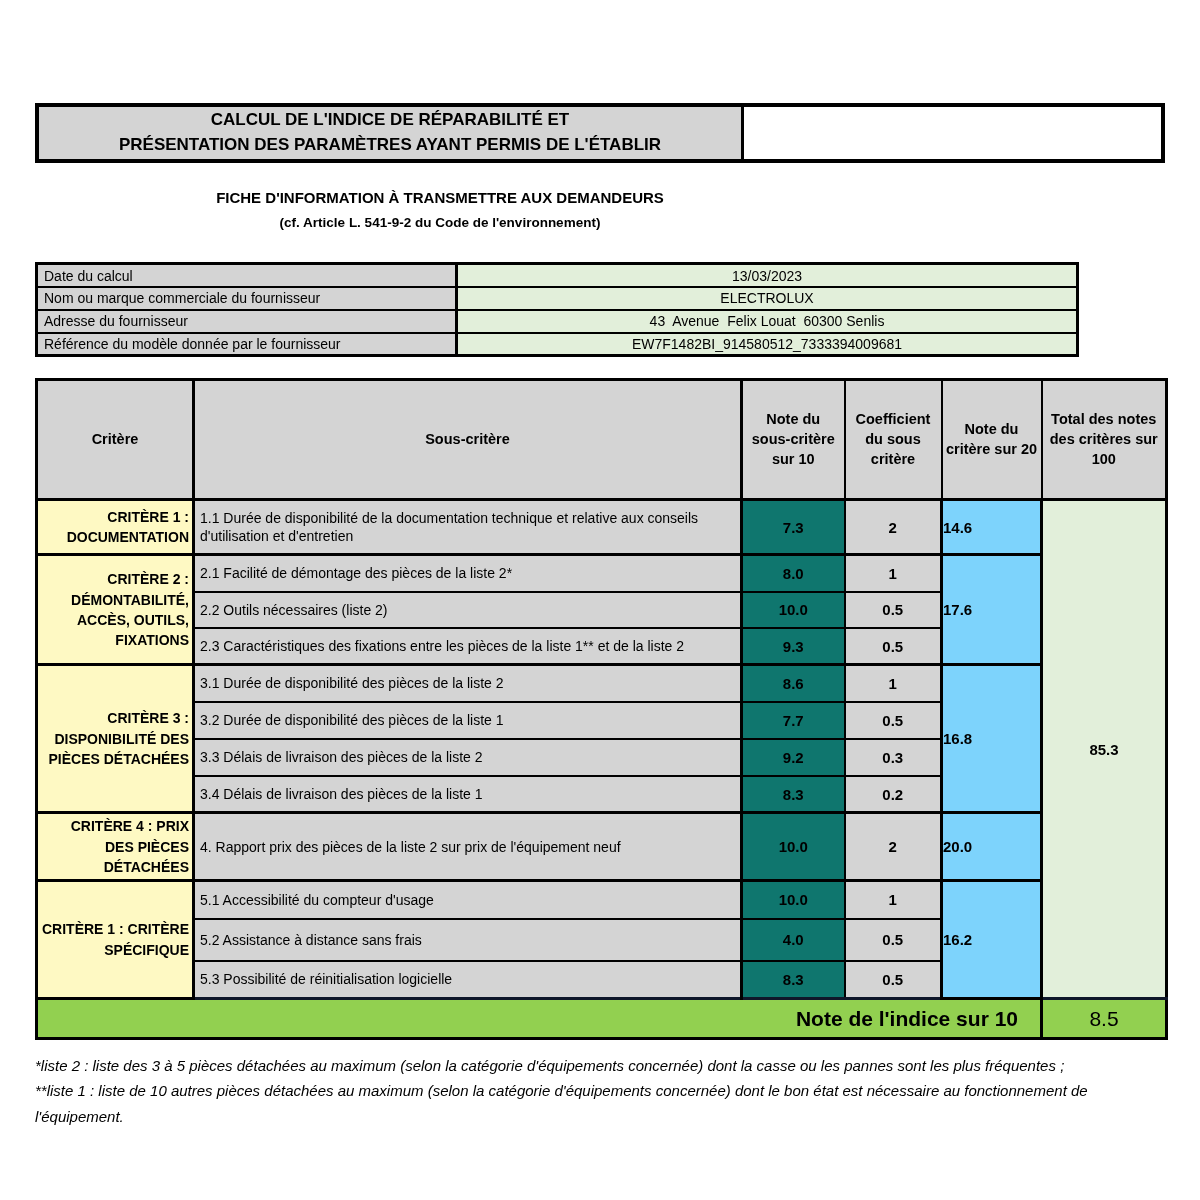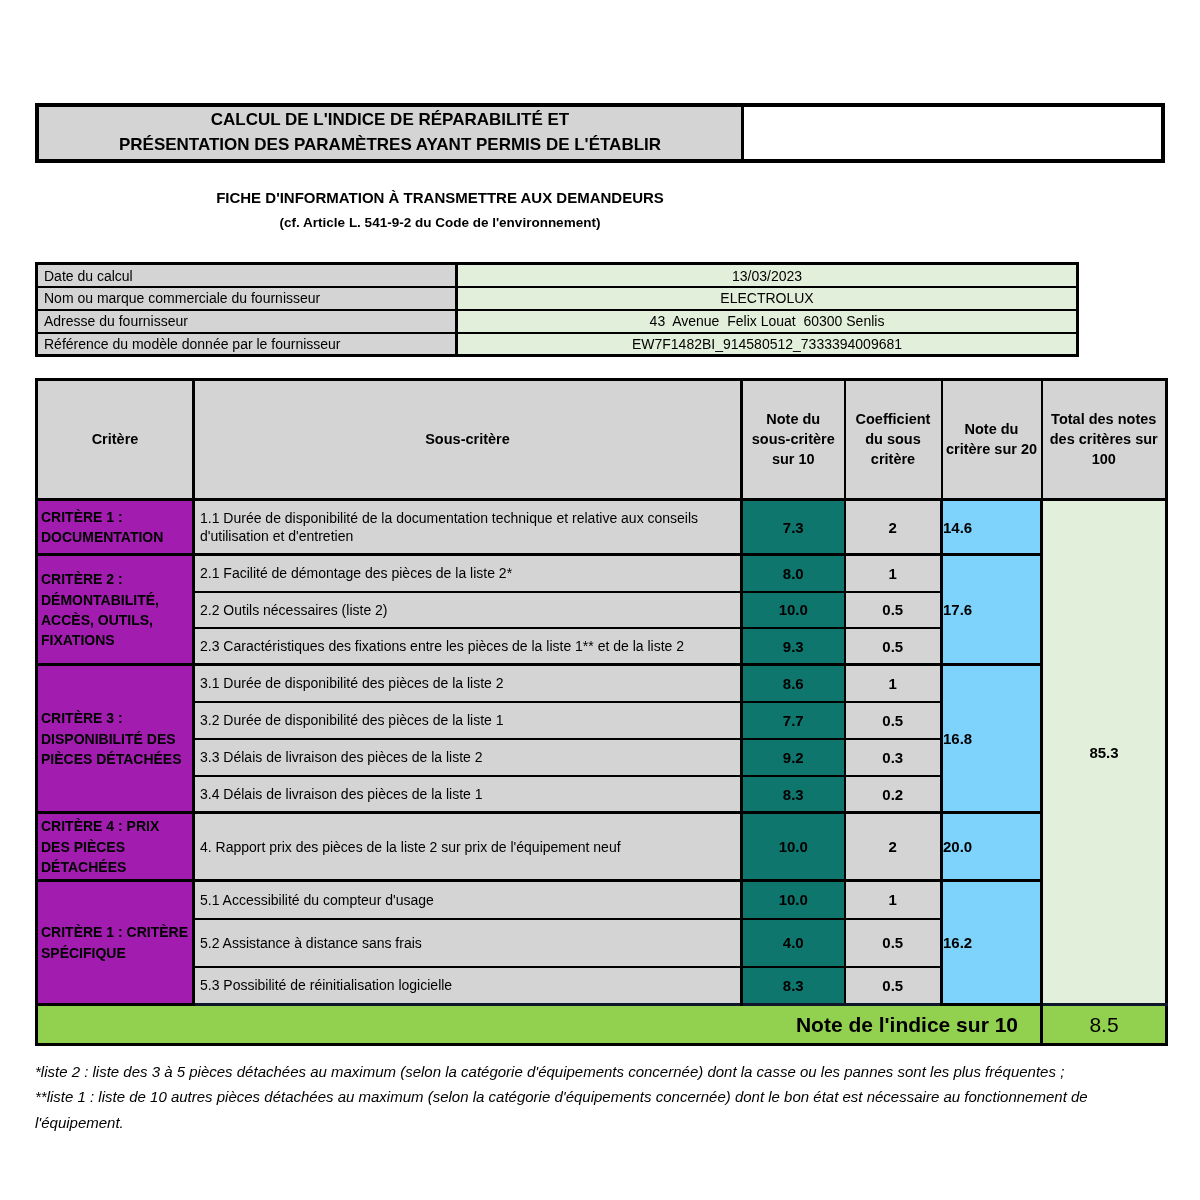--- a/index.html
+++ b/index.html
@@ -48,22 +48,22 @@
   .score-table { margin-top: 21px; width: 1130px; border: 3px solid #000; table-layout: fixed; }
   .score-table td, .score-table th { border: 2px solid #000; }
   .score-table th {
     background: #d4d4d4; font-weight: bold; font-size: 14.5px;
     text-align: center; vertical-align: middle; line-height: 1.35; padding: 2px 3px;
   }
   .score-table .hdr-row { height: 120px; }
   .score-table th.h-critere { border-right: 3px solid #000; }
   .score-table th.h-sous  { border-right: 3px solid #000; }
   .score-table td.crit {
-    background: #a21caf; font-weight: bold; font-size: 14px;
-    text-align: left; vertical-align: middle; line-height: 1.45;
+    background: #fef9c3; font-weight: bold; font-size: 14px;
+    text-align: right; vertical-align: middle; line-height: 1.45;
     padding: 2px 3px; border-right: 3px solid #000; border-top: 3px solid #000; border-bottom: 3px solid #000;
   }
   .score-table td.sub {
     background: #d4d4d4; font-size: 14px; text-align: left; vertical-align: middle;
     padding: 2px 5px; line-height: 1.3; border-right: 3px solid #000;
   }
   .score-table td.note {
     background: #0f766e; font-weight: bold; font-size: 15px; text-align: center; vertical-align: middle;
   }
   .score-table td.coef {
@@ -207,21 +207,21 @@
         <td class="n20">20.0</td>
       </tr>
 
       <tr class="grp-start" style="height:38px">
         <td class="crit" rowspan="3">CRITÈRE 1 : CRITÈRE SPÉCIFIQUE</td>
         <td class="sub">5.1 Accessibilité du compteur d'usage</td>
         <td class="note">10.0</td>
         <td class="coef">1</td>
         <td class="n20" rowspan="3">16.2</td>
       </tr>
-      <tr style="height:48px">
+      <tr style="height:42px">
         <td class="sub">5.2 Assistance à distance sans frais</td>
         <td class="note">4.0</td>
         <td class="coef">0.5</td>
       </tr>
       <tr style="height:38px">
         <td class="sub">5.3 Possibilité de réinitialisation logicielle</td>
         <td class="note">8.3</td>
         <td class="coef">0.5</td>
       </tr>
 

